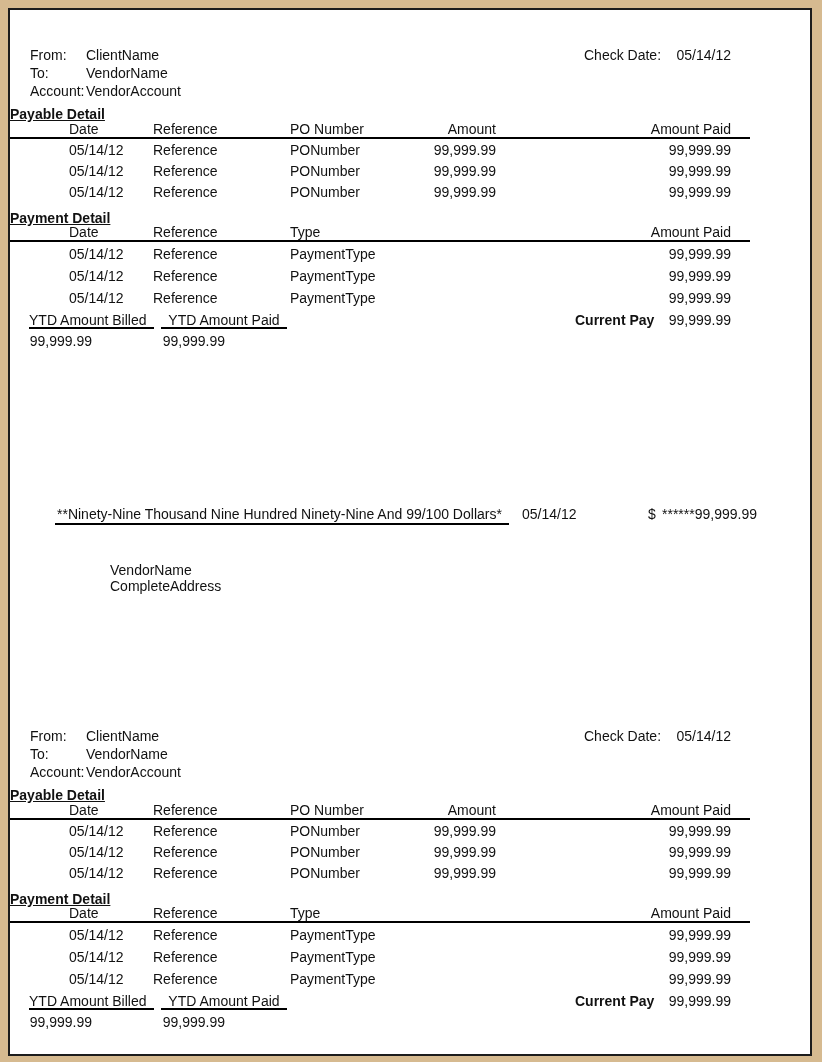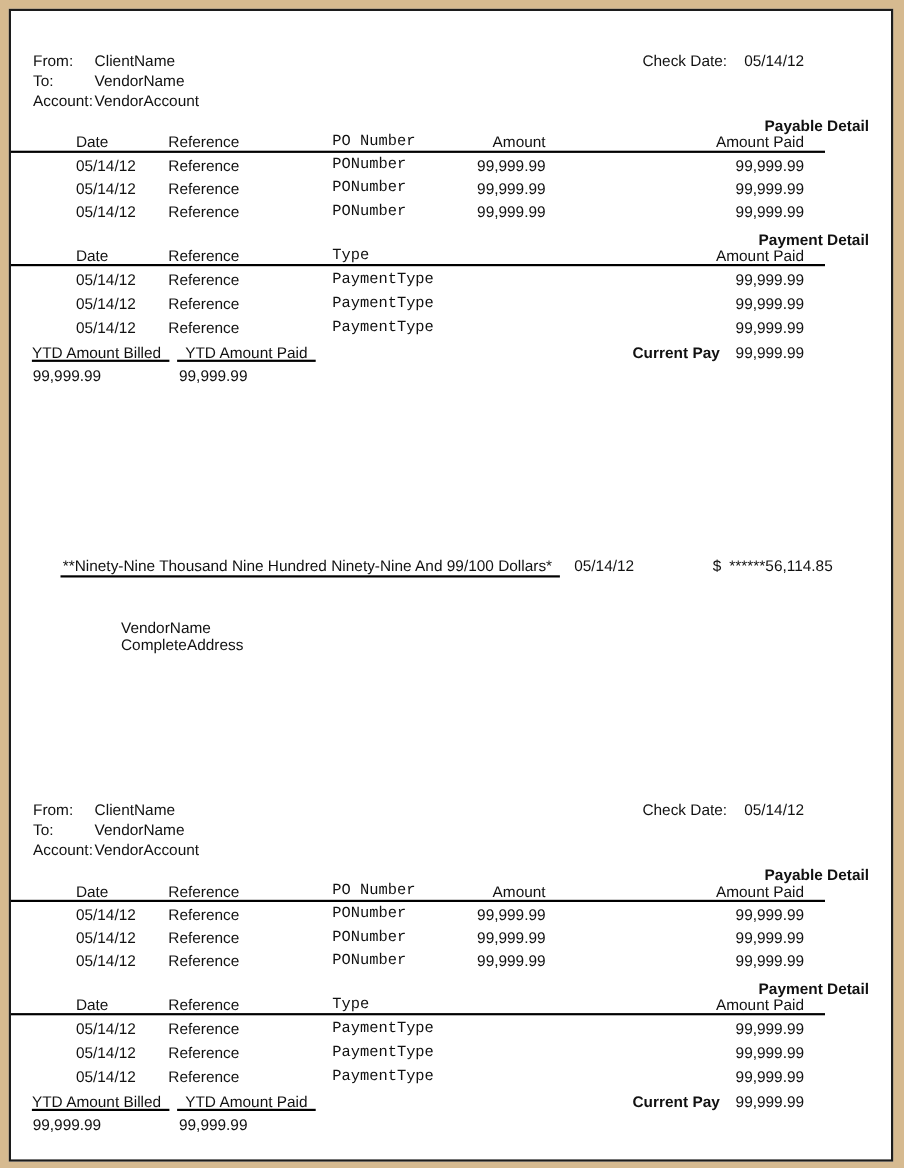--- a/index.html
+++ b/index.html
@@ -18,29 +18,29 @@
     background:#ffffff;
     border:2px solid #1c1c1c;
   }
   .t { position:absolute; white-space:nowrap; }
   .stub { position:absolute; left:0; width:740px; height:360px; }
   .stub-top { top:0; }
   .stub-bottom { top:681px; }
   .row { position:absolute; left:0; width:100%; height:16px; }
   .col-date { left:20px;margin-left:39px; }
   .col-ref  { left:143px; }
-  .col-po   { left:292px;font-family:Liberation Mono, monospace; }
+  .col-po   { left:280px; }
   .col-amt  { right:254px; }
   .col-paid { right:19px; }
   .lbl  { left:20px; }
   .val  { left:76px; }
   .cd-lbl { left:574px; }
   .title {
-    position:absolute; left:0; width:780px; text-align:right;
-    font-weight:bold; white-space:nowrap;
+    position:absolute; left:0; width:780px; text-align:left;
+    font-weight:bold; text-decoration:underline; white-space:nowrap;
   }
   .hr { position:absolute; left:0; width:100%; height:0; border-top:2px solid #000; }
   .ytd-billed-hdr {
     position:absolute; left:19px; width:125px; height:15px; text-align:left;
     border-bottom:2px solid #000; white-space:nowrap;
   }
   .ytd-paid-hdr {
     position:absolute; left:151px; width:126px; height:15px; text-align:center;
     border-bottom:2px solid #000; white-space:nowrap;
   }
@@ -136,21 +136,21 @@
     <div class="ytd-paid-hdr" style="top:302px">YTD Amount Paid</div>
     <div class="curpay-lbl" style="top:302px">Current Pay</div>
     <div class="curpay-val" style="top:302px">99,999.99</div>
     <div class="ytd-billed-val" style="top:323px">99,999.99</div>
     <div class="ytd-paid-val" style="top:323px">99,999.99</div>
   </div>
 
   <div class="check-words">**Ninety-Nine Thousand Nine Hundred Ninety-Nine And 99/100 Dollars*</div>
   <span class="t" style="top:496px; left:512px">05/14/12</span>
   <span class="t" style="top:496px; left:638px">$</span>
-  <span class="t" style="top:496px; right:53px">******56,114.85</span>
+  <span class="t" style="top:496px; right:53px">******99,999.99</span>
   <span class="t" style="top:552px; left:100px">VendorName</span>
   <span class="t" style="top:568px; left:100px">CompleteAddress</span>
 
   <div class="stub stub-bottom">
     <div class="row" style="top:37px">
       <span class="t lbl">From:</span>
       <span class="t val">ClientName</span>
       <span class="t cd-lbl">Check Date:</span>
       <span class="t col-paid">05/14/12</span>
     </div>

